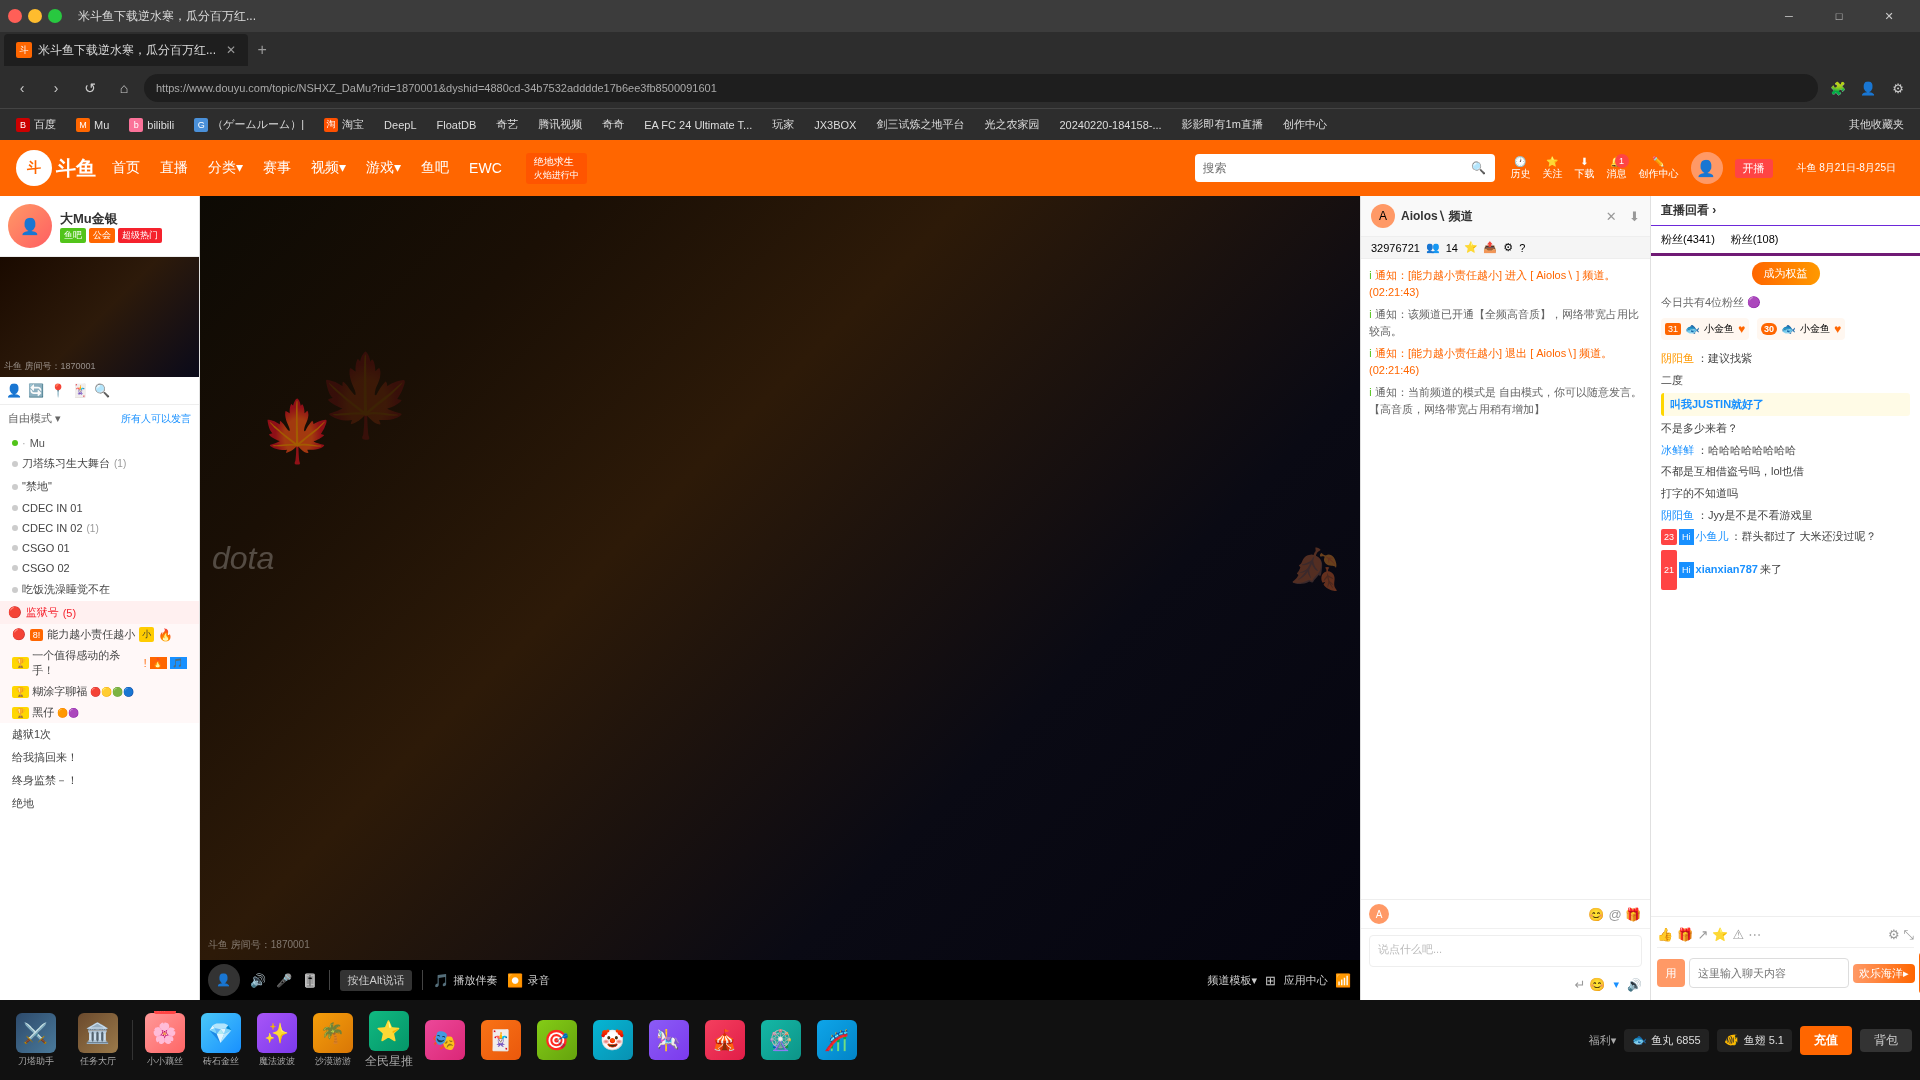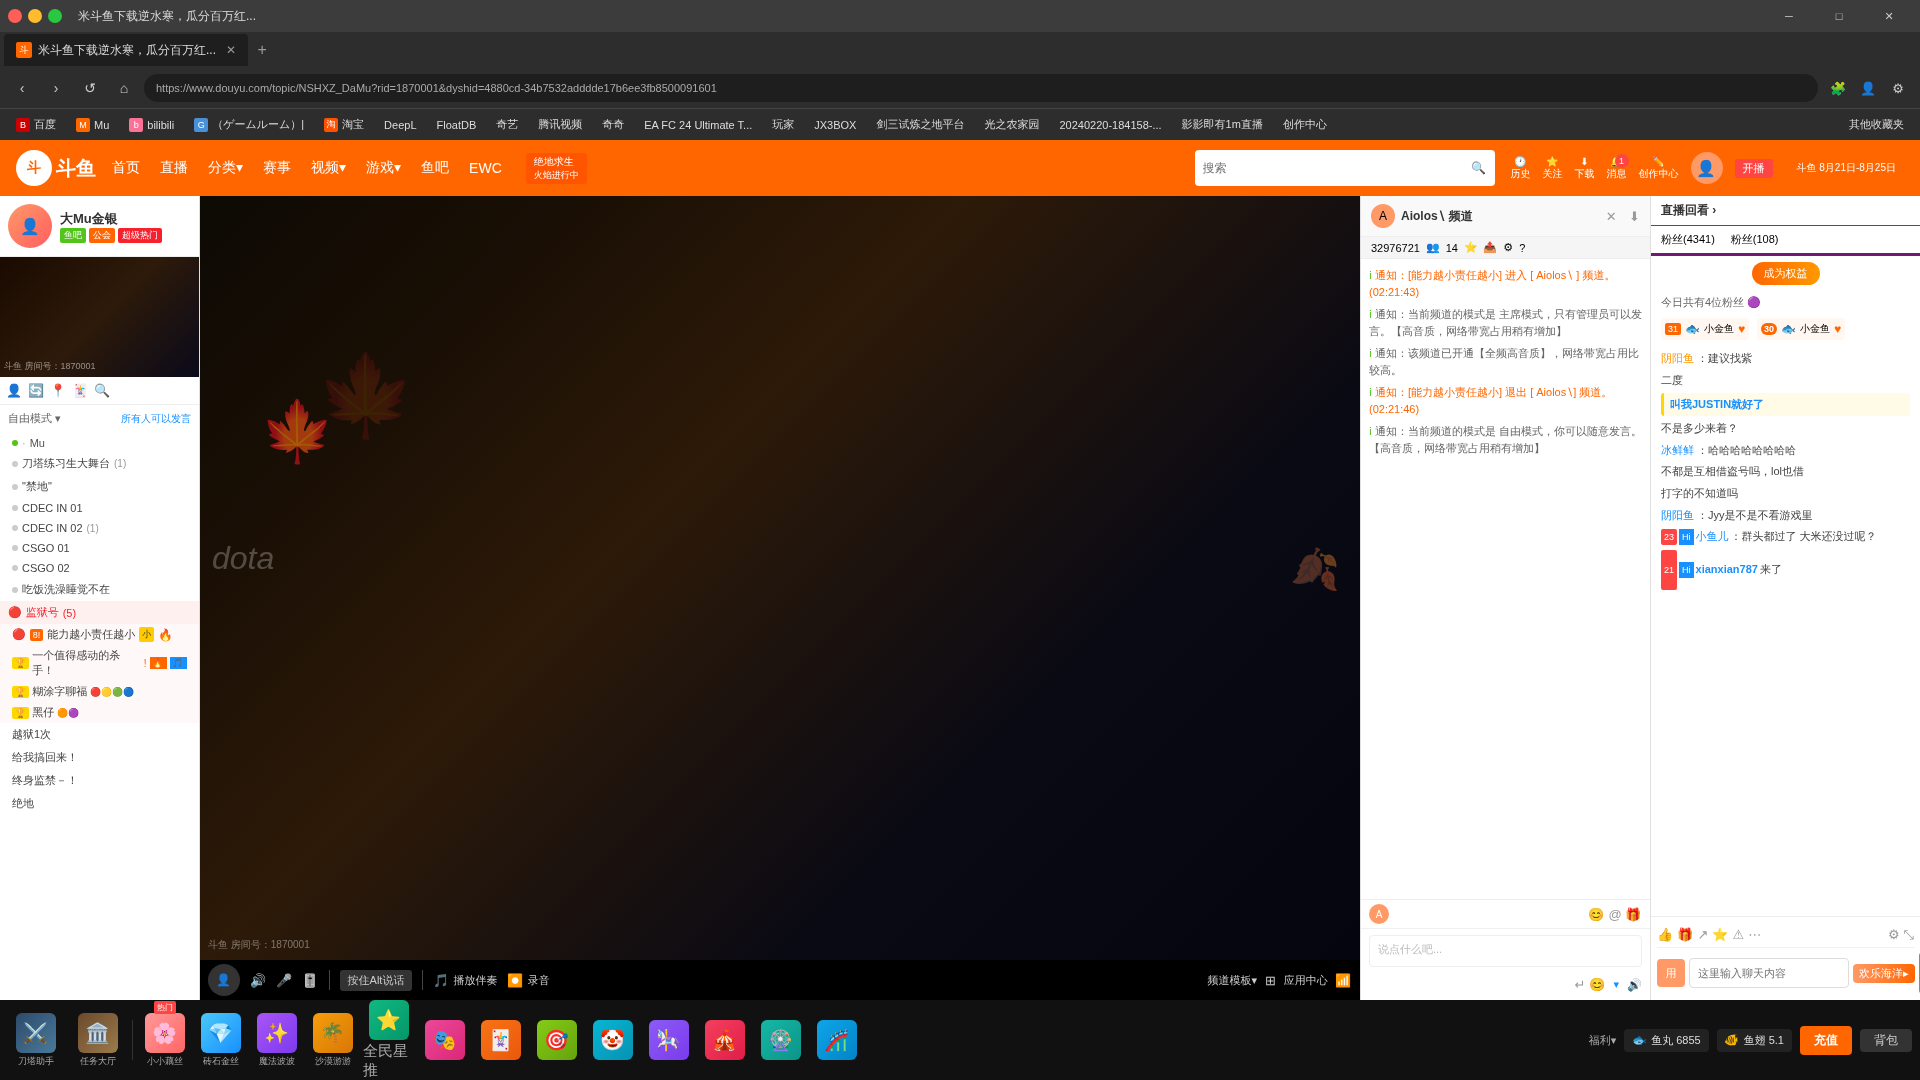--- a/index.html
+++ b/index.html
@@ -20,21 +20,21 @@
 
     
     .bookmarks-bar { height: 32px; background: #2d2d2d; border-top: 1px solid #444; display: flex; align-items: center; padding: 0 8px; gap: 4px; overflow: hidden; }
     .bookmark-item { display: flex; align-items: center; gap: 4px; padding: 2px 8px; border-radius: 4px; color: #ddd; font-size: 11px; cursor: pointer; white-space: nowrap; }
     .bk-icon { width: 14px; height: 14px; border-radius: 2px; display: flex; align-items: center; justify-content: center; font-size: 9px; }
 
     
     .douyu-header { height: 56px; background: #ff6600; display: flex; align-items: center; padding: 0 16px; gap: 16px; }
     .header-nav { display: flex; gap: 20px; align-items: center; }
     .header-nav-item { color: white; font-size: 14px; cursor: pointer; }
-    .header-search { flex: 1; max-width: 300px; height: 36px; background: white; border-radius: 4px; display: flex; align-items: center; padding: 0 8px; margin-left: auto; }
+    .header-search { flex: 1; max-width: 300px; height: 28px; background: white; border-radius: 4px; display: flex; align-items: center; padding: 0 8px; margin-left: auto; }
     .header-search input { flex: 1; border: none; outline: none; font-size: 12px; }
     .header-icons { display: flex; gap: 12px; align-items: center; color: white; font-size: 12px; }
     .channel-item { padding: 4px 12px; font-size: 11px; color: #444; cursor: pointer; display: flex; align-items: center; gap: 4px; }
     .channel-user-row { padding: 3px 12px; font-size: 11px; color: #555; display: flex; align-items: center; gap: 4px; }
     .vip-btn { background: linear-gradient(90deg, #ff6600, #ff9900); color: white; border: none; padding: 4px 12px; border-radius: 12px; font-size: 11px; cursor: pointer; }
 
     
     .leaves { position: absolute; left: 60px; top: 200px; font-size: 60px; opacity: 0.6; pointer-events: none; }
     .leaves2 { position: absolute; right: 20px; top: 350px; font-size: 40px; opacity: 0.4; pointer-events: none; }
 
@@ -393,24 +393,20 @@
         <span>⭐</span>
         <span>📤</span>
         <span>⚙</span>
         <span>?</span>
       </div>
 
       <div style="flex:1;overflow-y:auto;padding:8px;">
         <div style="font-size:11px;color:#ff6600;margin-bottom:6px;line-height:1.5;">
           <span style="color:#52c41a;">ℹ</span>
           <span>通知：[能力越小责任越小] 进入 [ Aiolos∖ ] 频道。(02:21:43)</span>
-        </div>
-        <div style="font-size:11px;color:#666;margin-bottom:6px;line-height:1.5;">
-          <span style="color:#52c41a;">ℹ</span>
-          <span>通知：当前频道的模式是 主席模式，只有管理员可以发言。【高音质，网络带宽占用稍有增加】</span>
         </div>
         <div style="font-size:11px;color:#666;margin-bottom:6px;line-height:1.5;">
           <span style="color:#52c41a;">ℹ</span>
           <span>通知：该频道已开通【全频高音质】，网络带宽占用比较高。</span>
         </div>
         <div style="font-size:11px;color:#ff6600;margin-bottom:6px;line-height:1.5;">
           <span style="color:#52c41a;">ℹ</span>
           <span>通知：[能力越小责任越小] 退出 [ Aiolos∖] 频道。(02:21:46)</span>
         </div>
         <div style="font-size:11px;color:#666;margin-bottom:6px;line-height:1.5;">
@@ -568,21 +564,21 @@
         <div style="display:flex;flex-direction:column;align-items:center;width:52px;cursor:pointer;">
           <div style="width:40px;height:40px;background:linear-gradient(135deg,#a855f7,#7c3aed);border-radius:6px;display:flex;align-items:center;justify-content:center;font-size:20px;">✨</div>
           <span style="font-size:9px;color:#aaa;margin-top:2px;">魔法波波</span>
         </div>
         <div style="display:flex;flex-direction:column;align-items:center;width:52px;cursor:pointer;">
           <div style="width:40px;height:40px;background:linear-gradient(135deg,#f59e0b,#d97706);border-radius:6px;display:flex;align-items:center;justify-content:center;font-size:20px;">🌴</div>
           <span style="font-size:9px;color:#aaa;margin-top:2px;">沙漠游游</span>
         </div>
         <div style="display:flex;flex-direction:column;align-items:center;width:52px;cursor:pointer;">
           <div style="width:40px;height:40px;background:linear-gradient(135deg,#10b981,#059669);border-radius:6px;display:flex;align-items:center;justify-content:center;font-size:20px;">⭐</div>
-          <span style="font-size:15px;color:#aaa;margin-top:2px;">全民星推</span>
+          <span style="font-size:12px;color:#aaa;margin-top:2px;">全民星推</span>
         </div>
         <div style="display:flex;flex-direction:column;align-items:center;width:52px;cursor:pointer;">
           <div style="width:40px;height:40px;background:linear-gradient(135deg,#ec4899,#db2777);border-radius:6px;display:flex;align-items:center;justify-content:center;font-size:20px;">🎭</div>
         </div>
         <div style="display:flex;flex-direction:column;align-items:center;width:52px;cursor:pointer;">
           <div style="width:40px;height:40px;background:linear-gradient(135deg,#f97316,#ea580c);border-radius:6px;display:flex;align-items:center;justify-content:center;font-size:20px;">🃏</div>
         </div>
         <div style="display:flex;flex-direction:column;align-items:center;width:52px;cursor:pointer;">
           <div style="width:40px;height:40px;background:linear-gradient(135deg,#84cc16,#65a30d);border-radius:6px;display:flex;align-items:center;justify-content:center;font-size:20px;">🎯</div>
         </div>

